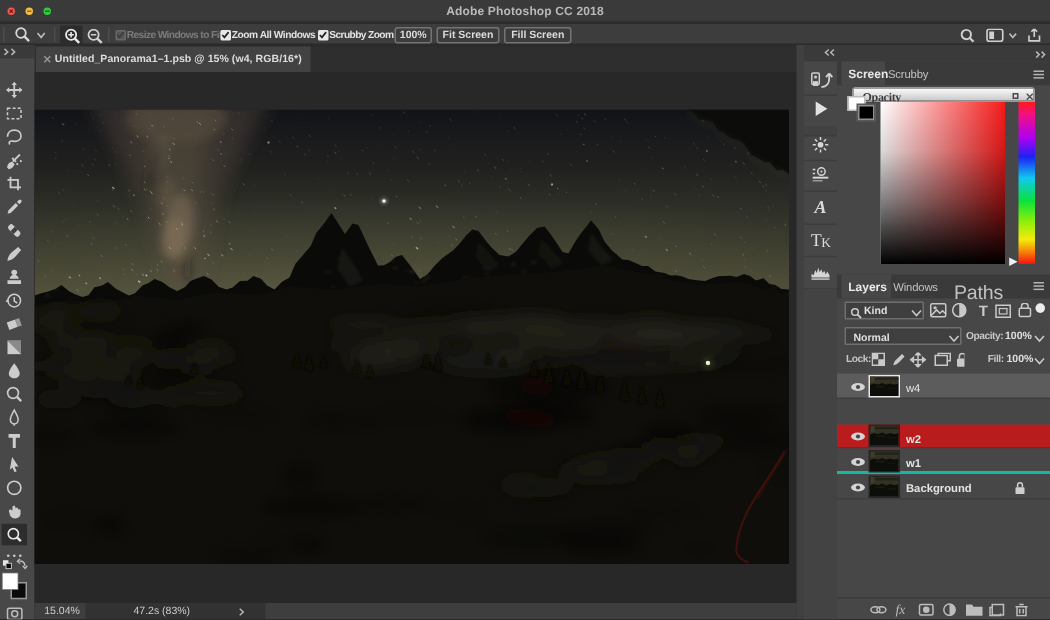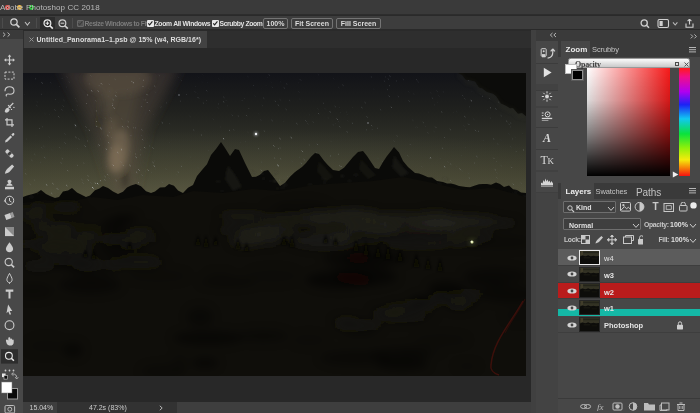--- a/index.html
+++ b/index.html
@@ -16,21 +16,21 @@
 
 <div class="abs" style="left:0;top:0;width:700px;height:15px;background:#3a3a3a;border-bottom:1px solid #2d2d2d;">
  <div class="abs" style="left:4.7px;top:5.2px;width:4.9px;height:4.9px;border-radius:50%;background:#f3564f;"></div>
  <div class="abs" style="left:17.2px;top:5.2px;width:4.9px;height:4.9px;border-radius:50%;background:#f5bd45;"></div>
  <div class="abs" style="left:28.8px;top:5.2px;width:4.9px;height:4.9px;border-radius:50%;background:#2ecc3e;"></div>
  <svg class="abs" style="left:5.7px;top:6.2px" width="3" height="3" viewBox="0 0 3 3">
         <path d="M0.4,0.4 L2.6,2.6 M2.6,0.4 L0.4,2.6" stroke="#7d100c" stroke-width="0.7"></path>
       </svg>
  <div class="abs" style="left:18.2px;top:7.2px;width:3px;height:1.1px;background:#9a6d0a;"></div>
  <div class="abs" style="left:29.8px;top:7.2px;width:3px;height:1.1px;background:#0d6d14;"></div>
- <div class="abs t" style="left:0;top:3px;width:700px;text-align:left;font-size:8px;font-weight:normal;color:#b9b9b9;letter-spacing:0.1px;">Adobe Photoshop CC 2018</div>
+ <div class="abs t" style="left:0;top:3px;width:700px;text-align:center;font-size:8px;font-weight:bold;color:#b9b9b9;letter-spacing:0.1px;">Adobe Photoshop CC 2018</div>
 </div>
 
 <div class="abs" style="left:0;top:16px;width:700px;height:14px;background:#3d3d3d;border-bottom:1px solid #2a2a2a;">
  <div class="abs" style="left:1.5px;top:2px;width:1px;height:10px;background:#4c4c4c;"></div>
  <svg class="abs" style="left:9px;top:2px" width="22" height="11" viewBox="0 0 22 11">
         <circle cx="5" cy="4" r="3.2" stroke="#d6d6d6" fill="none" stroke-width="1.2"></circle>
         <path d="M7.4,6.4 L10.4,9.4" stroke="#d6d6d6" stroke-width="1.6"></path>
         <path d="M16,4 l2.4,3 l2.4,-3" stroke="#bdbdbd" fill="none" stroke-width="1.1"></path>
       </svg>
  <div class="abs" style="left:35.5px;top:2px;width:1px;height:10px;background:#4c4c4c;"></div>
@@ -1047,21 +1047,21 @@
       </svg>
     </div>
 <div class="abs" style="left:558px;top:30px;width:142px;height:383px;background:#474747;">
  <div class="abs" style="left:0;top:0;width:142px;height:11px;background:#3a3a3a;">
   <svg class="abs" style="left:132px;top:3.5px" width="9" height="5" viewBox="0 0 9 5">
           <path d="M0.8,0.4 l2,2 l-2,2 M4.4,0.4 l2,2 l-2,2" stroke="#b5b5b5" fill="none" stroke-width="1"></path>
         </svg>
  </div>
  <div class="abs" style="left:0;top:11px;width:142px;height:16px;background:#3a3a3a;">
   <div class="abs" style="left:3px;top:0;width:29px;height:16px;background:#474747;"></div>
-  <div class="abs t" style="left:7.5px;top:4px;font-size:8px;font-weight:bold;color:#e8e8e8;">Zoom</div>
+  <div class="abs t" style="left:7.5px;top:4px;font-size:8px;font-weight:bold;color:#e8e8e8;">Screen</div>
   <div class="abs t" style="left:34px;top:4px;font-size:7.5px;letter-spacing:-0.1px;color:#c2c2c2;">Scrubby</div>
   <div class="abs" style="left:131px;top:5.5px;width:7px;height:1px;background:#b5b5b5;box-shadow:0 2.2px #b5b5b5,0 4.4px #b5b5b5;"></div>
  </div>
  <div class="abs" style="left:0;top:27px;width:142px;height:125.5px;background:#474747;"></div>
  <div class="abs" style="left:10px;top:28px;width:122px;height:10px;background:linear-gradient(#fbfbfb,#c9c9c9);border:0.5px solid #999;border-radius:2.5px 2.5px 0 0;">
    <div class="abs t" style="left:6px;font-family:'Liberation Serif',serif;font-weight:bold;font-size:8px;color:#3d3d3d;letter-spacing:-0.2px;top:0.5px;">Opacity</div>
    <div class="abs" style="left:105.5px;top:2.6px;width:4.4px;height:4.4px;border:1px solid #4a4a4a;"></div>
    <svg class="abs" style="left:114.5px;top:2.6px" width="5" height="5" viewBox="0 0 5 5">
           <path d="M0.5,0.5 L4.5,4.5 M4.5,0.5 L0.5,4.5" stroke="#4a4a4a" stroke-width="0.9"></path>
         </svg>
@@ -1069,22 +1069,22 @@
  <div class="abs" style="left:28.5px;top:38px;width:83.5px;height:108px;background:linear-gradient(to bottom,rgba(0,0,0,0) 0%,rgba(0,0,0,0.14) 30%,rgba(0,0,0,0.5) 62%,#000 100%),linear-gradient(to right,#fff 0%,#f61a1a 100%);"></div>
  <div class="abs" style="left:120.5px;top:38px;width:11.5px;height:108px;background:linear-gradient(to bottom,#ff1a1a 0%,#f10f86 8%,#b000f0 22%,#1b23f5 34%,#11c8f0 47%,#0ae23c 61%,#8ff00a 74%,#f5ea0c 85%,#f77a08 93%,#f51111 100%);"></div>
  <div class="abs" style="left:6.5px;top:33.5px;width:12px;height:10.5px;background:#fff;border:0.5px solid #bbb;"></div>
  <div class="abs" style="left:13.5px;top:39.5px;width:11px;height:10px;background:#000;border:1px solid #909090;outline:1px solid #5a5a5a;"></div>
  <svg class="abs" style="left:113.5px;top:140.5px" width="7" height="7" viewBox="0 0 7 7">
         <path d="M0.8,0.6 L6.4,3.5 L0.8,6.4 Z" fill="#f0f0f0"></path>
       </svg>
  <div class="abs" style="left:0;top:152.5px;width:142px;height:16px;background:#3a3a3a;">
   <div class="abs" style="left:3px;top:0;width:33px;height:16px;background:#474747;"></div>
   <div class="abs t" style="left:7.5px;top:4px;font-size:8px;font-weight:bold;color:#ececec;">Layers</div>
-  <div class="abs t" style="left:37.5px;top:4.5px;font-size:7.5px;letter-spacing:-0.1px;color:#c2c2c2;">Swatches</div>
-  <div class="abs t" style="left:78px;top:4.5px;font-size:10px;letter-spacing:-0.1px;color:#c2c2c2;">Paths</div>
+  <div class="abs t" style="left:37.5px;top:4.5px;font-size:7.5px;letter-spacing:-0.1px;color:#c2c2c2;">Windows</div>
+  <div class="abs t" style="left:78px;top:4.5px;font-size:13px;letter-spacing:-0.1px;color:#c2c2c2;">Paths</div>
   <div class="abs" style="left:131px;top:5.5px;width:7px;height:1px;background:#b5b5b5;box-shadow:0 2.2px #b5b5b5,0 4.4px #b5b5b5;"></div>
  </div>
  <div class="combo" style="left:5px;top:171px;width:53px;height:12px;">
    <svg class="abs" style="left:3px;top:2.5px" width="8" height="8" viewBox="0 0 8 8">
           <circle cx="3" cy="3" r="2.2" stroke="#ccc" fill="none" stroke-width="1"></circle>
           <path d="M4.6,4.6 L7,7" stroke="#ccc" stroke-width="1.2"></path>
         </svg>
    <div class="abs t" style="left:12px;top:2px;font-size:7px;font-weight:bold;color:#e0e0e0;">Kind</div>
    <svg class="abs" style="left:43px;top:4px" width="8" height="6" viewBox="0 0 8 6">
           <path d="M1,1 l3,3.4 l3,-3.4" stroke="#ccc" fill="none" stroke-width="1"></path>
@@ -1149,57 +1149,39 @@
             <rect width="19" height="5.5" fill="#333224"></rect>
             <rect y="0.6" width="19" height="1.6" fill="#23231a"></rect>
             <rect x="0.5" width="2.6" height="4" fill="#413d2a"></rect>
             <path d="M0,5.8 L2.7,4.6 L5.4,5.5 L8.1,4.3 L10.8,5.5 L13.5,4.7 L16.2,5.5 L19,4.9 L19,13 L0,13 Z" fill="#0d0d0a"></path>
             <rect x="3.6" y="6.2" width="6.3" height="1.2" fill="#191912"></rect>
             <rect x="11.7" y="7.4" width="5.4" height="0.9" fill="#161610"></rect>
           </svg>
         </div>
         <div class="abs t" style="left:46px;top:5px;font-size:7.5px;font-weight:normal;color:#e4e4e4;">w4</div>
       </div>
-      <div class="abs" style="left:0;top:235.8px;width:142px;height:16.8px;background:#474747;border-bottom:1px solid #3e3e3e;">
-        <svg class="abs" style="left:8.5px;top:5.5px" width="10" height="6" viewBox="0 0 10 6">
-          <ellipse cx="5" cy="3" rx="4.6" ry="2.6" fill="#d4d4d4"></ellipse>
-          <circle cx="5" cy="3" r="1.4" fill="#454545"></circle>
-        </svg>
-        <div class="abs" style="left:20.5px;top:0.8px;width:21px;height:15px;border:1px solid #262626;">
-          <svg width="19" height="13" viewBox="0 0 19 13" style="position:absolute;left:0;top:0">
-            <rect width="19" height="13" fill="#100f0d"></rect>
-            <rect width="19" height="5.5" fill="#333224"></rect>
-            <rect y="0.6" width="19" height="1.6" fill="#23231a"></rect>
-            <rect x="0.5" width="2.6" height="4" fill="#413d2a"></rect>
-            <path d="M0,5.8 L2.7,4.6 L5.4,5.5 L8.1,4.3 L10.8,5.5 L13.5,4.7 L16.2,5.5 L19,4.9 L19,13 L0,13 Z" fill="#0d0d0a"></path>
-            <rect x="3.6" y="6.2" width="6.3" height="1.2" fill="#191912"></rect>
-            <rect x="11.7" y="7.4" width="5.4" height="0.9" fill="#161610"></rect>
-          </svg>
-        </div>
-        <div class="abs t" style="left:46px;top:5px;font-size:7.5px;font-weight:bold;color:#e4e4e4;">w3</div>
-      </div>
       <div class="abs" style="left:0;top:252.6px;width:142px;height:16.8px;background:#b91c1c;border-bottom:1px solid #3e3e3e;">
         <svg class="abs" style="left:8.5px;top:5.5px" width="10" height="6" viewBox="0 0 10 6">
           <ellipse cx="5" cy="3" rx="4.6" ry="2.6" fill="#d4d4d4"></ellipse>
           <circle cx="5" cy="3" r="1.4" fill="#454545"></circle>
         </svg>
         <div class="abs" style="left:20.5px;top:0.8px;width:21px;height:15px;border:1px solid #262626;">
           <svg width="19" height="13" viewBox="0 0 19 13" style="position:absolute;left:0;top:0">
             <rect width="19" height="13" fill="#100f0d"></rect>
             <rect width="19" height="5.5" fill="#333224"></rect>
             <rect y="0.6" width="19" height="1.6" fill="#23231a"></rect>
             <rect x="0.5" width="2.6" height="4" fill="#413d2a"></rect>
             <path d="M0,5.8 L2.7,4.6 L5.4,5.5 L8.1,4.3 L10.8,5.5 L13.5,4.7 L16.2,5.5 L19,4.9 L19,13 L0,13 Z" fill="#0d0d0a"></path>
             <rect x="3.6" y="6.2" width="6.3" height="1.2" fill="#191912"></rect>
             <rect x="11.7" y="7.4" width="5.4" height="0.9" fill="#161610"></rect>
           </svg>
         </div>
         <div class="abs t" style="left:46px;top:5px;font-size:7.5px;font-weight:bold;color:#e4e4e4;">w2</div>
       </div>
-      <div class="abs" style="left:0;top:269.4px;width:142px;height:16.8px;background:#474747;border-bottom:7px solid #14b8a6;">
+      <div class="abs" style="left:0;top:269.4px;width:142px;height:16.8px;background:#474747;border-bottom:2px solid #14b8a6;">
         <svg class="abs" style="left:8.5px;top:5.5px" width="10" height="6" viewBox="0 0 10 6">
           <ellipse cx="5" cy="3" rx="4.6" ry="2.6" fill="#d4d4d4"></ellipse>
           <circle cx="5" cy="3" r="1.4" fill="#454545"></circle>
         </svg>
         <div class="abs" style="left:20.5px;top:0.8px;width:21px;height:15px;border:1px solid #262626;">
           <svg width="19" height="13" viewBox="0 0 19 13" style="position:absolute;left:0;top:0">
             <rect width="19" height="13" fill="#100f0d"></rect>
             <rect width="19" height="5.5" fill="#333224"></rect>
             <rect y="0.6" width="19" height="1.6" fill="#23231a"></rect>
             <rect x="0.5" width="2.6" height="4" fill="#413d2a"></rect>
@@ -1219,21 +1201,21 @@
           <svg width="19" height="13" viewBox="0 0 19 13" style="position:absolute;left:0;top:0">
             <rect width="19" height="13" fill="#100f0d"></rect>
             <rect width="19" height="5.5" fill="#333224"></rect>
             <rect y="0.6" width="19" height="1.6" fill="#23231a"></rect>
             <rect x="0.5" width="2.6" height="4" fill="#413d2a"></rect>
             <path d="M0,5.8 L2.7,4.6 L5.4,5.5 L8.1,4.3 L10.8,5.5 L13.5,4.7 L16.2,5.5 L19,4.9 L19,13 L0,13 Z" fill="#0d0d0a"></path>
             <rect x="3.6" y="6.2" width="6.3" height="1.2" fill="#191912"></rect>
             <rect x="11.7" y="7.4" width="5.4" height="0.9" fill="#161610"></rect>
           </svg>
         </div>
-        <div class="abs t" style="left:46px;top:5px;font-size:7.5px;font-weight:bold;color:#e4e4e4;">Photoshop</div>
+        <div class="abs t" style="left:46px;top:5px;font-size:7.5px;font-weight:bold;color:#e4e4e4;">Background</div>
         <svg class="abs" style="left:118px;top:4.5px" width="8" height="9" viewBox="0 0 8 9">
           <rect x="1" y="3.8" width="6" height="4.6" rx="0.6" fill="#cfcfcf"></rect>
           <path d="M2.4,3.8 V2.4 a1.6,1.6 0 0 1 3.2,0 V3.8" stroke="#cfcfcf" fill="none"></path>
         </svg>
       </div>
  <div class="abs" style="left:0;top:368px;width:142px;height:1px;background:#3a3a3a;"></div>
  <svg class="abs" style="left:18px;top:372px" width="114" height="9" viewBox="0 0 114 9">
   <g stroke="#bdbdbd" fill="none">
           <ellipse cx="7.6" cy="4.5" rx="3" ry="2"></ellipse>
           <ellipse cx="11.6" cy="4.5" rx="3" ry="2"></ellipse>

